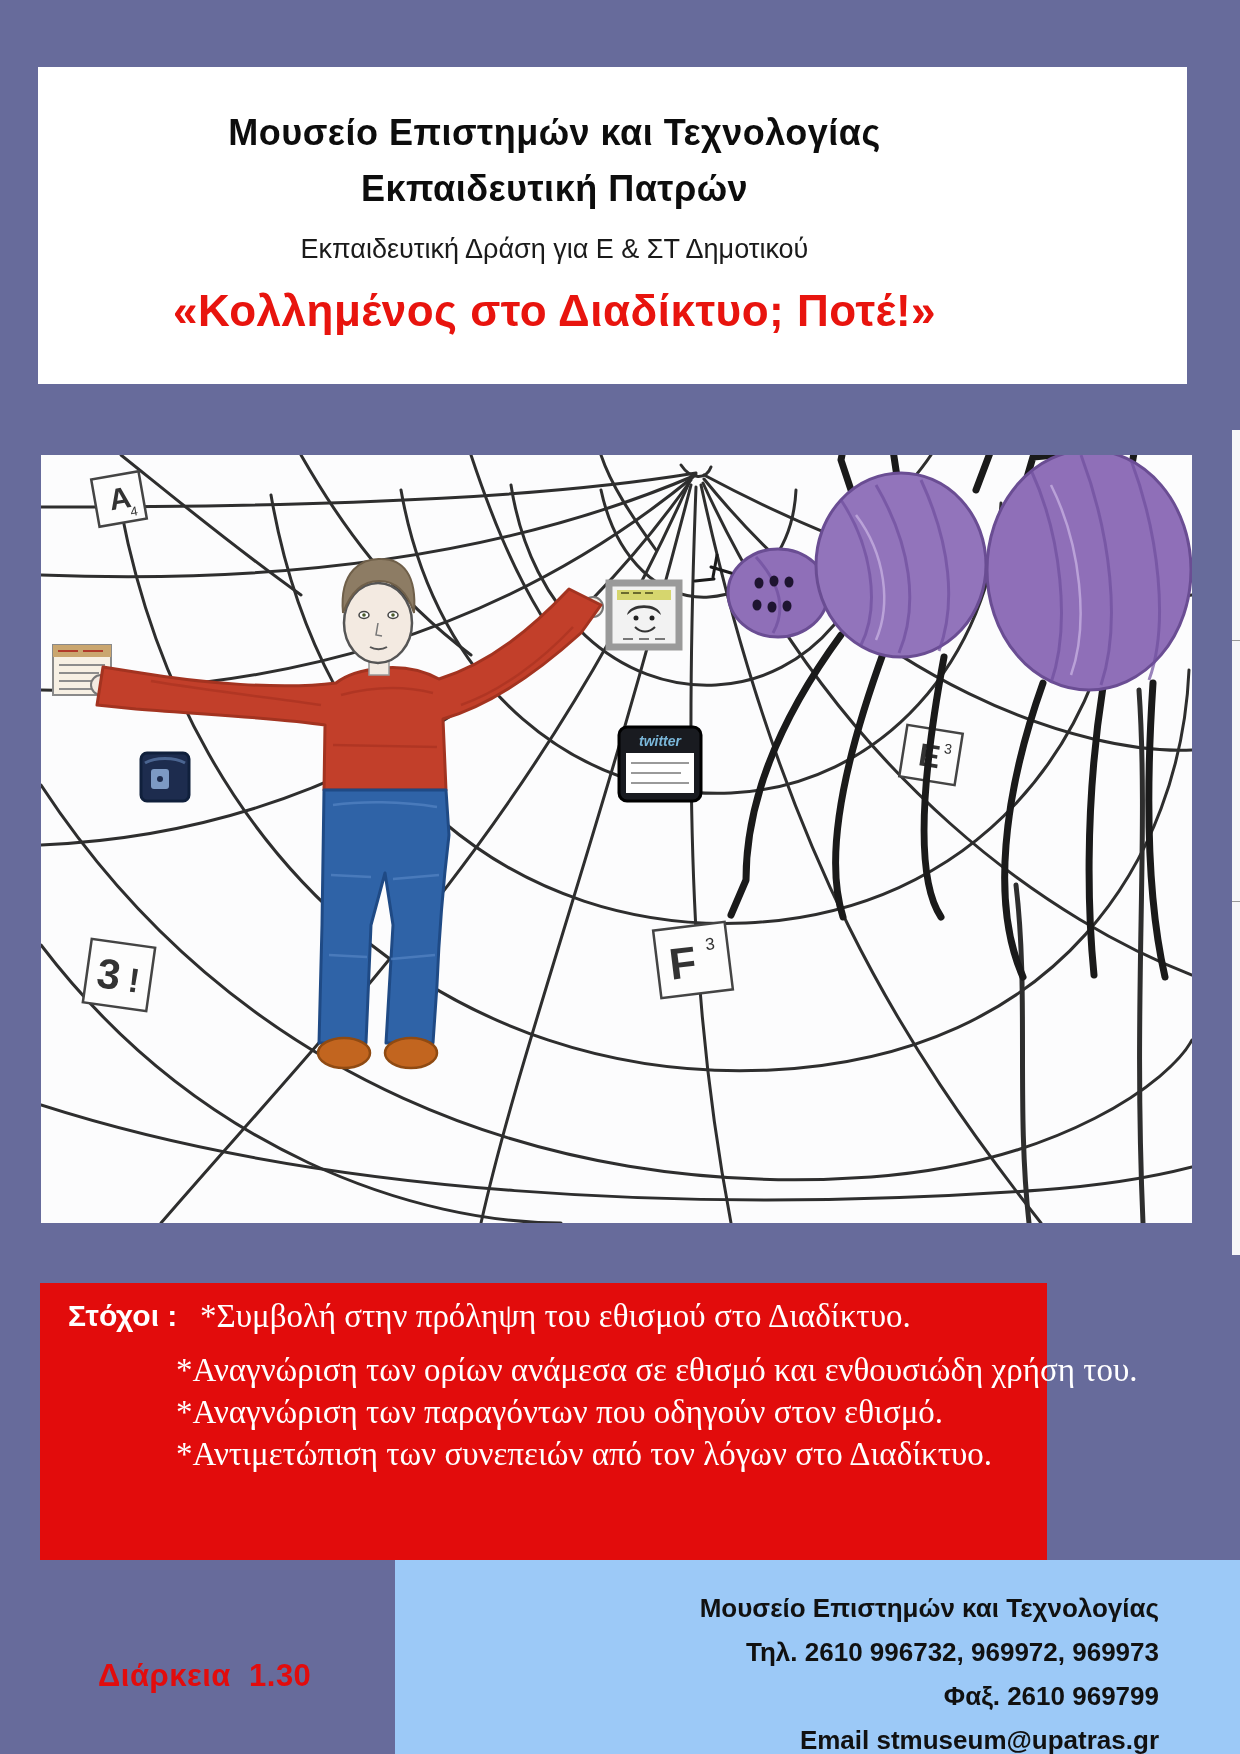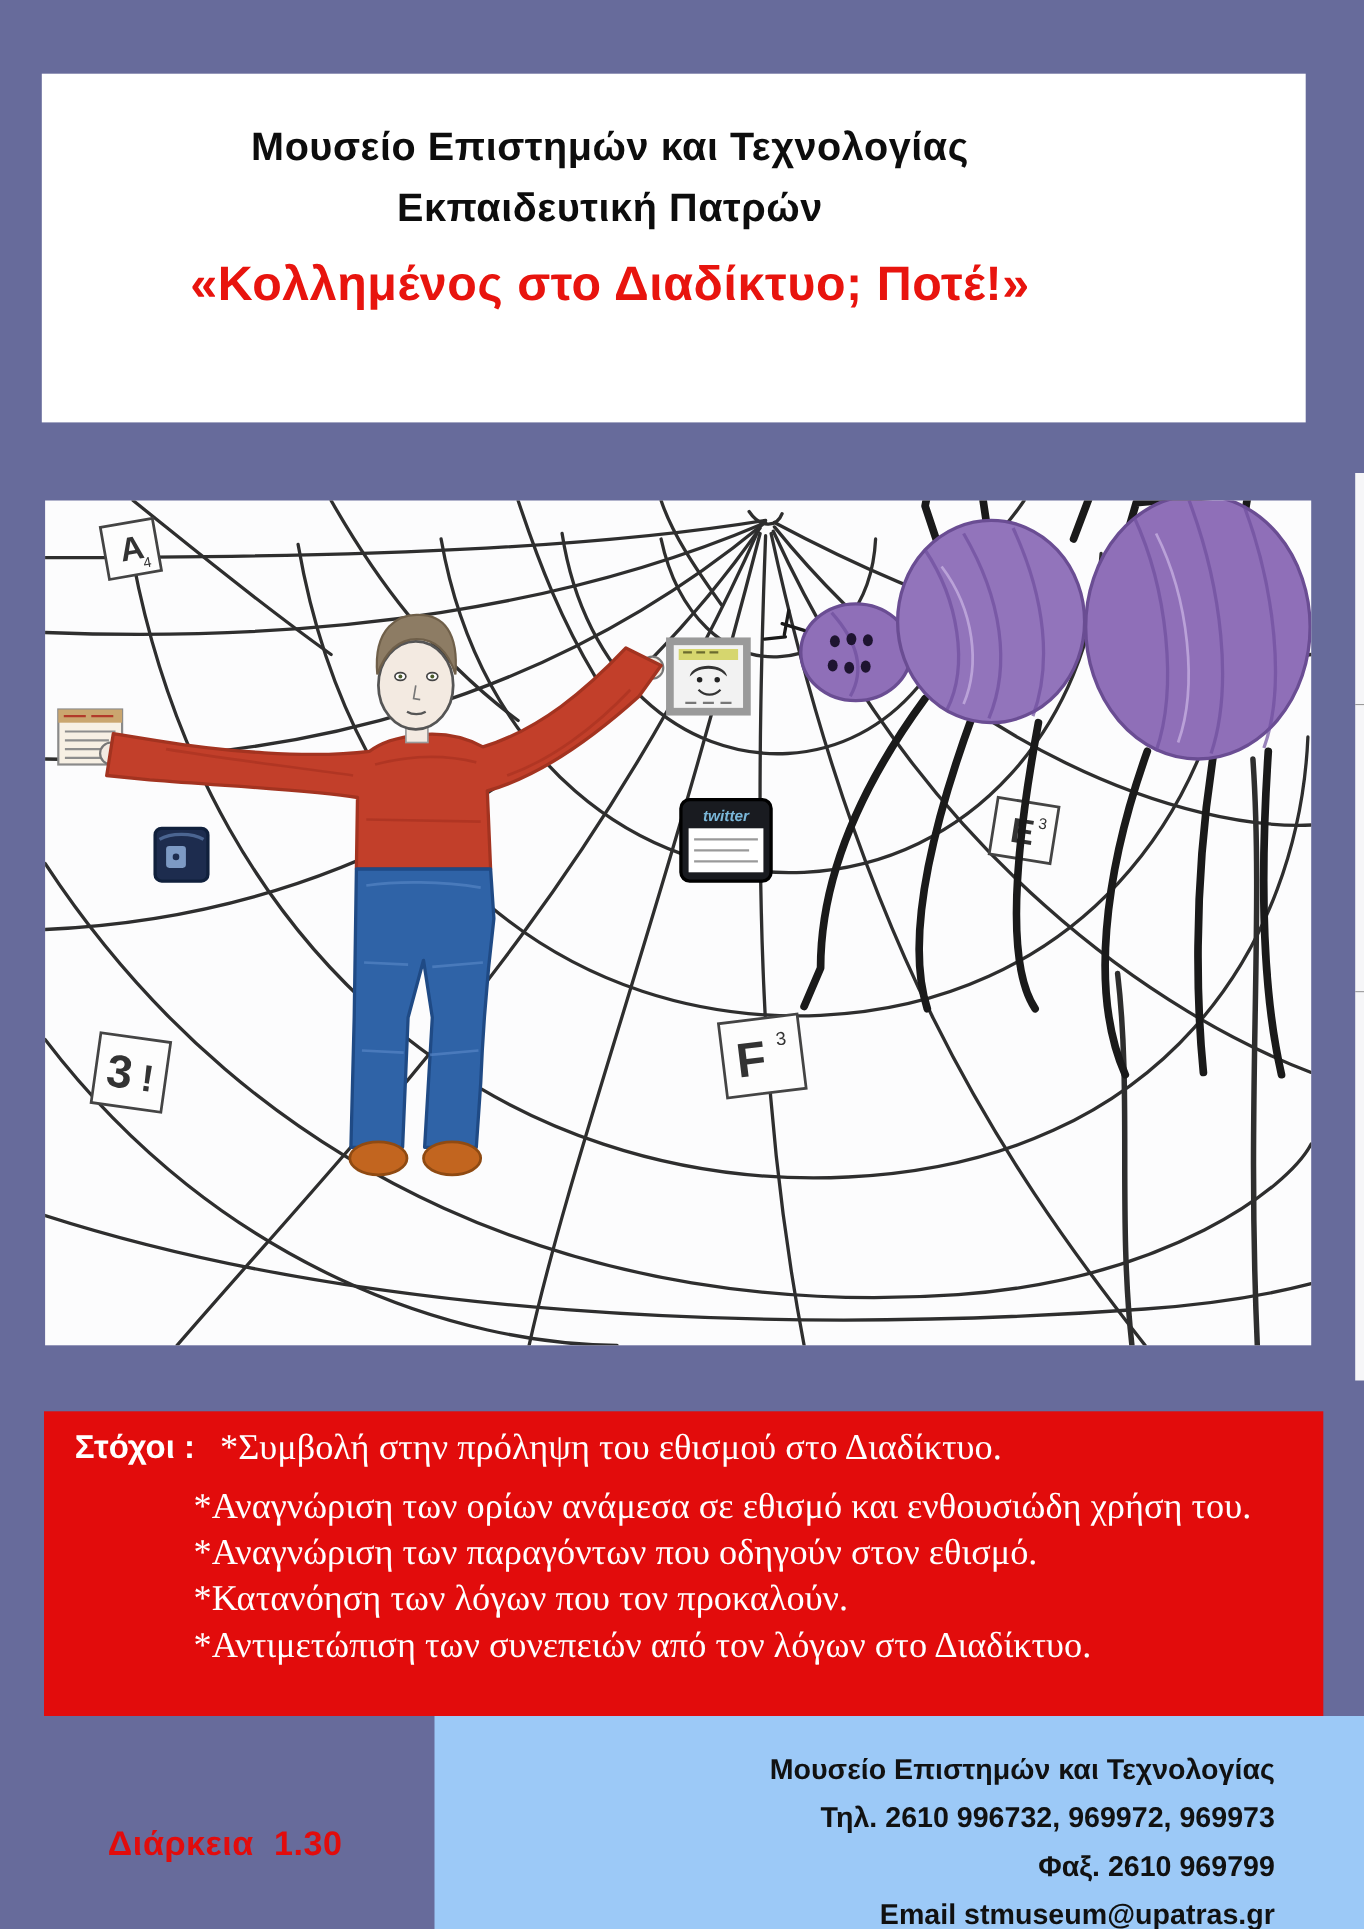--- a/index.html
+++ b/index.html
@@ -18,40 +18,41 @@
   .header-subtitle{font-size:27px;color:#1a1a1a;line-height:40px;margin-top:12px;}
   .header-slogan{font-size:44px;font-weight:bold;color:var(--title-red);line-height:56px;margin-top:14px;letter-spacing:.5px;}
 
   
   .drawing{position:absolute;left:41px;top:455px;width:1151px;height:768px;background:#fcfcfd;}
   .drawing svg{display:block;width:100%;height:100%;}
   .right-sliver{position:absolute;left:1232px;top:430px;width:8px;height:825px;background:#f6f6f8;}
   .right-sliver i{display:block;height:1px;background:#9a9a9a;margin-top:210px;}
 
   
-  .objectives{position:absolute;left:40px;top:1283px;width:1163px;height:277px;background:var(--accent-red);box-sizing:border-box;padding:14px 10px 0 28px;color:#fff;}
+  .objectives{position:absolute;left:40px;top:1283px;width:1007px;height:277px;background:var(--accent-red);box-sizing:border-box;padding:14px 10px 0 28px;color:#fff;}
   .objectives .first-row{display:flex;align-items:flex-start;}
   .objectives-label{font-size:30px;font-weight:bold;width:132px;flex:0 0 132px;line-height:38px;}
   .objective-item{font-size:33px;line-height:38px;white-space:nowrap;font-family:Liberation Serif, serif;}
   .objective-rest{margin-left:108px;margin-top:14px;}
   .objective-rest .objective-item{line-height:42px;}
 
   
   .duration{position:absolute;left:98px;top:1642px;font-size:31px;font-weight:bold;color:var(--accent-red);white-space:pre;letter-spacing:.5px;margin-top:16px;}
   .contact-box{position:absolute;left:395px;top:1560px;width:845px;height:194px;background:var(--contact-blue);box-sizing:border-box;padding:26px 81px 0 0;text-align:right;color:#111;}
   .contact-line{font-size:26px;font-weight:bold;line-height:44px;}
 </style>
 </head>
 <body>
 
 <div class="poster">
 
   <div class="header-box">
     <div class="header-title">Μουσείο Επιστημών και Τεχνολογίας</div>
     <div class="header-title">Εκπαιδευτική Πατρών</div>
+    <div class="header-subtitle">Εκπαιδευτική Δράση για Ε &amp; ΣΤ Δημοτικού</div>
     <div class="header-slogan">«Κολλημένος στο Διαδίκτυο; Ποτέ!»</div>
   </div>
 
   <div class="drawing">
     <svg viewBox="0 0 1151 768" preserveAspectRatio="none">
 
       <g fill="none" stroke="#2e2e2e" stroke-width="3" stroke-linecap="round">
         <path d="M655,18 C520,40 330,52 0,52"></path>
         <path d="M655,20 C480,95 260,130 0,120"></path>
         <path d="M652,22 C460,180 230,240 0,235"></path>
@@ -222,21 +223,20 @@
     </div>
 
   <div class="objectives">
     <div class="first-row">
       <div class="objectives-label">Στόχοι :</div>
       <div class="objective-item">*Συμβολή στην πρόληψη του εθισμού στο Διαδίκτυο.</div>
     </div>
     <div class="objective-rest">
       <div class="objective-item">*Αναγνώριση των ορίων ανάμεσα σε εθισμό και ενθουσιώδη χρήση του.</div>
       <div class="objective-item">*Αναγνώριση των παραγόντων που οδηγούν στον εθισμό.</div>
-      <div class="objective-item">*Κατανόηση των λόγων που τον προκαλούν.</div>
       <div class="objective-item">*Αντιμετώπιση των συνεπειών από τον λόγων στο Διαδίκτυο.</div>
     </div>
   </div>
 
   <div class="duration">Διάρκεια  1.30</div>
 
   <div class="contact-box">
     <div class="contact-line">Μουσείο Επιστημών και Τεχνολογίας</div>
     <div class="contact-line">Τηλ. 2610 996732, 969972, 969973</div>
     <div class="contact-line">Φαξ. 2610 969799</div>

